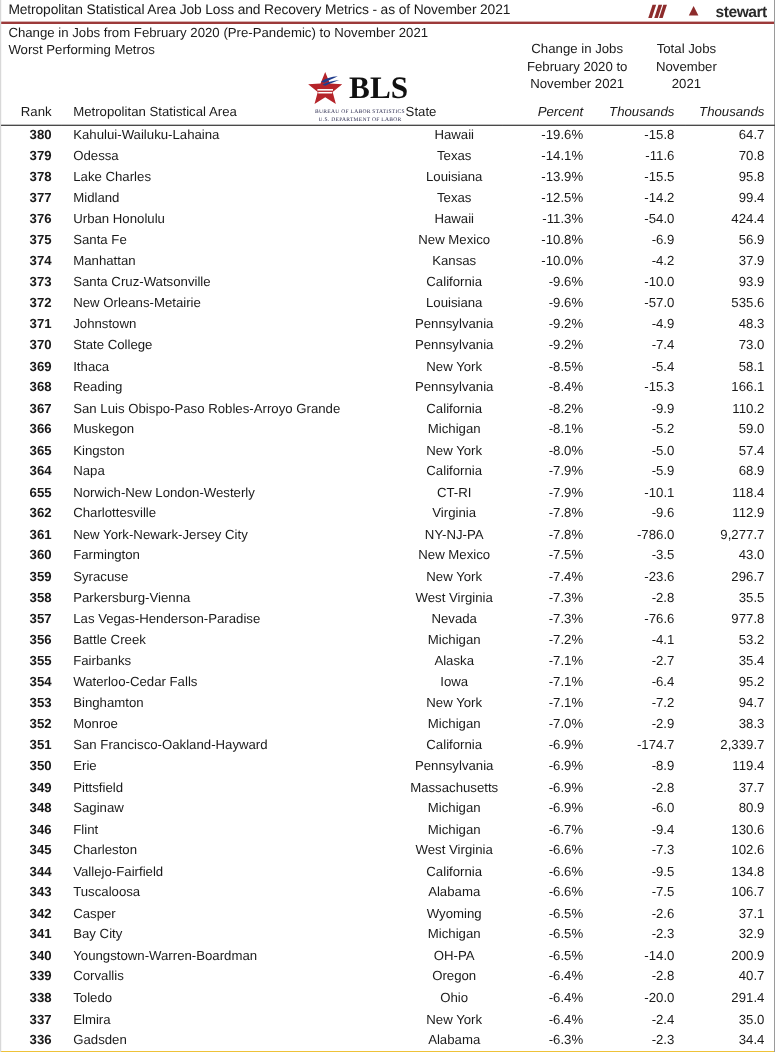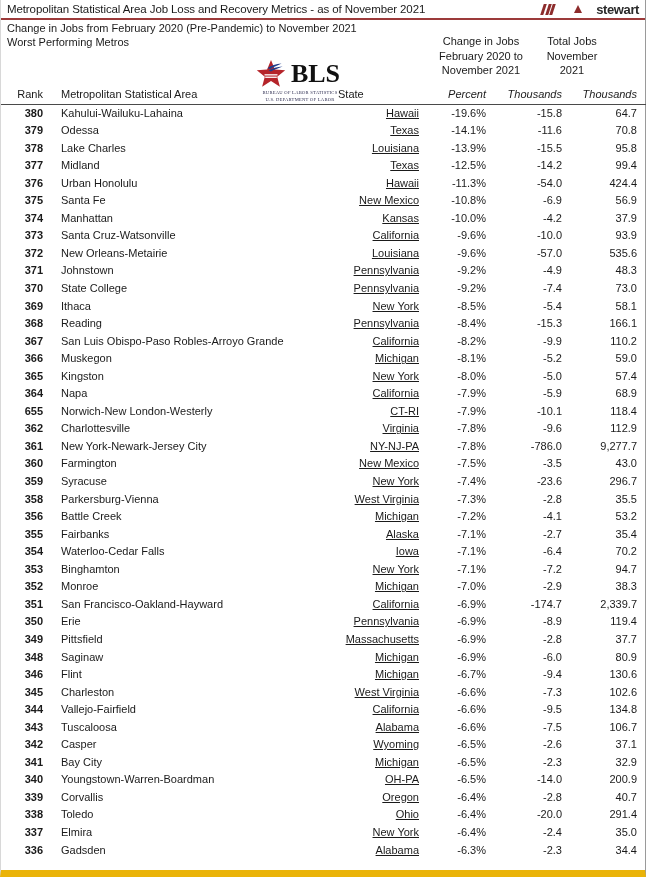--- a/index.html
+++ b/index.html
@@ -14,21 +14,21 @@
     color: #1a1a1a;
     overflow: hidden;
   }
 
   .page {
     position: relative;
     width: 646px;
     height: 877px;
     box-sizing: border-box;
     border-right: 1px solid #9a9a9a;
-    border-bottom: 7px solid #eab308;
+    border-bottom: 1px solid #eab308;
     border-left: 1px solid #d8d8d8;
     background: #fff;
   }
 
   
   .titlebar {
     position: relative;
     height: 20px;
     padding: 0 4px 0 6px;
     box-sizing: border-box;
@@ -181,21 +181,21 @@
   th.h-num  { text-align: right; padding-right: 9px; font-style: italic; }
   th.h-num2 { text-align: right; padding-right: 9px; font-style: italic; }
 
   td.c-rank {
     text-align: right;
     padding-right: 8px;
     font-weight: 700;
     font-size: 11px;
   }
   td.c-msa   { text-align: left; padding-left: 10px; overflow: hidden; }
-  td.c-state { text-align: right; padding-left: 6px; text-decoration: underline; }
+  td.c-state { text-align: center; padding-left: 6px; }
   td.c-num   { text-align: right; padding-right: 9px; }
 
   col.w-rank  { width: 50px; }
   col.w-msa   { width: 281px; }
   col.w-state { width: 87px; }
   col.w-pct   { width: 76px; }
   col.w-th1   { width: 76px; }
   col.w-th2   { width: 75px; }
 </style>
 </head>
@@ -447,20 +447,28 @@
         </tr>
         <tr>
           <td class="c-rank">358</td>
           <td class="c-msa">Parkersburg-Vienna</td>
           <td class="c-state">West Virginia</td>
           <td class="c-num">-7.3%</td>
           <td class="c-num">-2.8</td>
           <td class="c-num">35.5</td>
         </tr>
         <tr>
+          <td class="c-rank">357</td>
+          <td class="c-msa">Las Vegas-Henderson-Paradise</td>
+          <td class="c-state">Nevada</td>
+          <td class="c-num">-7.3%</td>
+          <td class="c-num">-76.6</td>
+          <td class="c-num">977.8</td>
+        </tr>
+        <tr>
           <td class="c-rank">356</td>
           <td class="c-msa">Battle Creek</td>
           <td class="c-state">Michigan</td>
           <td class="c-num">-7.2%</td>
           <td class="c-num">-4.1</td>
           <td class="c-num">53.2</td>
         </tr>
         <tr>
           <td class="c-rank">355</td>
           <td class="c-msa">Fairbanks</td>
@@ -468,21 +476,21 @@
           <td class="c-num">-7.1%</td>
           <td class="c-num">-2.7</td>
           <td class="c-num">35.4</td>
         </tr>
         <tr>
           <td class="c-rank">354</td>
           <td class="c-msa">Waterloo-Cedar Falls</td>
           <td class="c-state">Iowa</td>
           <td class="c-num">-7.1%</td>
           <td class="c-num">-6.4</td>
-          <td class="c-num">70.2</td>
+          <td class="c-num">95.2</td>
         </tr>
         <tr>
           <td class="c-rank">353</td>
           <td class="c-msa">Binghamton</td>
           <td class="c-state">New York</td>
           <td class="c-num">-7.1%</td>
           <td class="c-num">-7.2</td>
           <td class="c-num">94.7</td>
         </tr>
         <tr>

